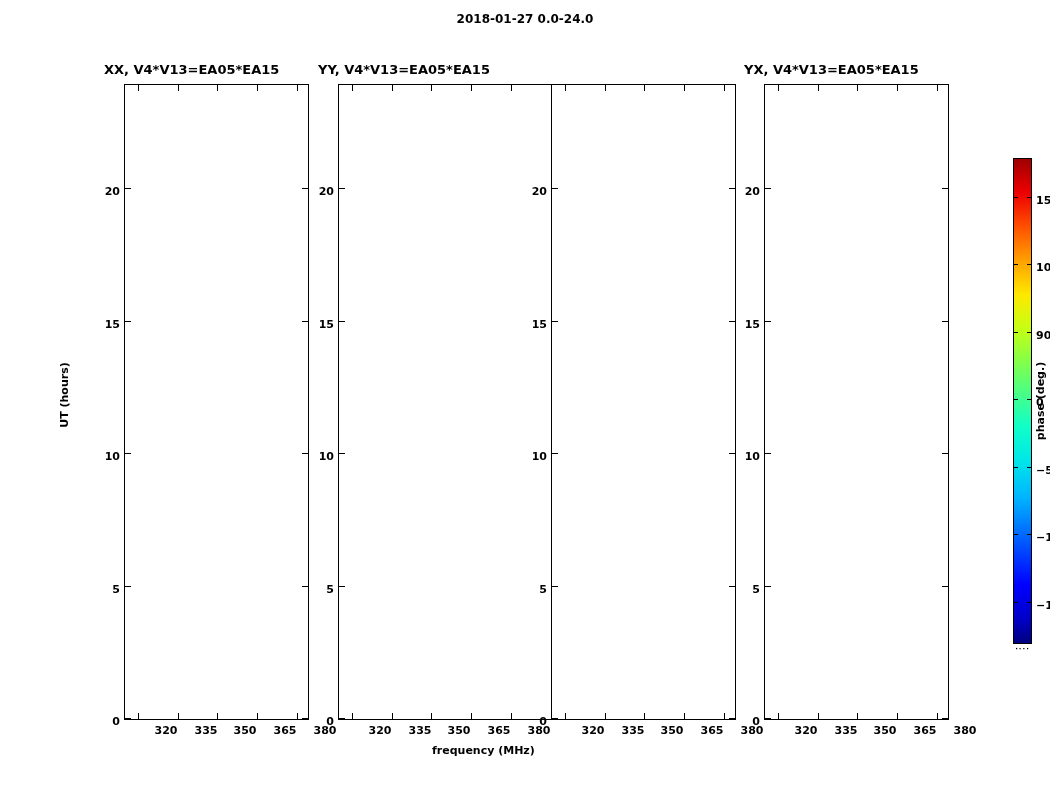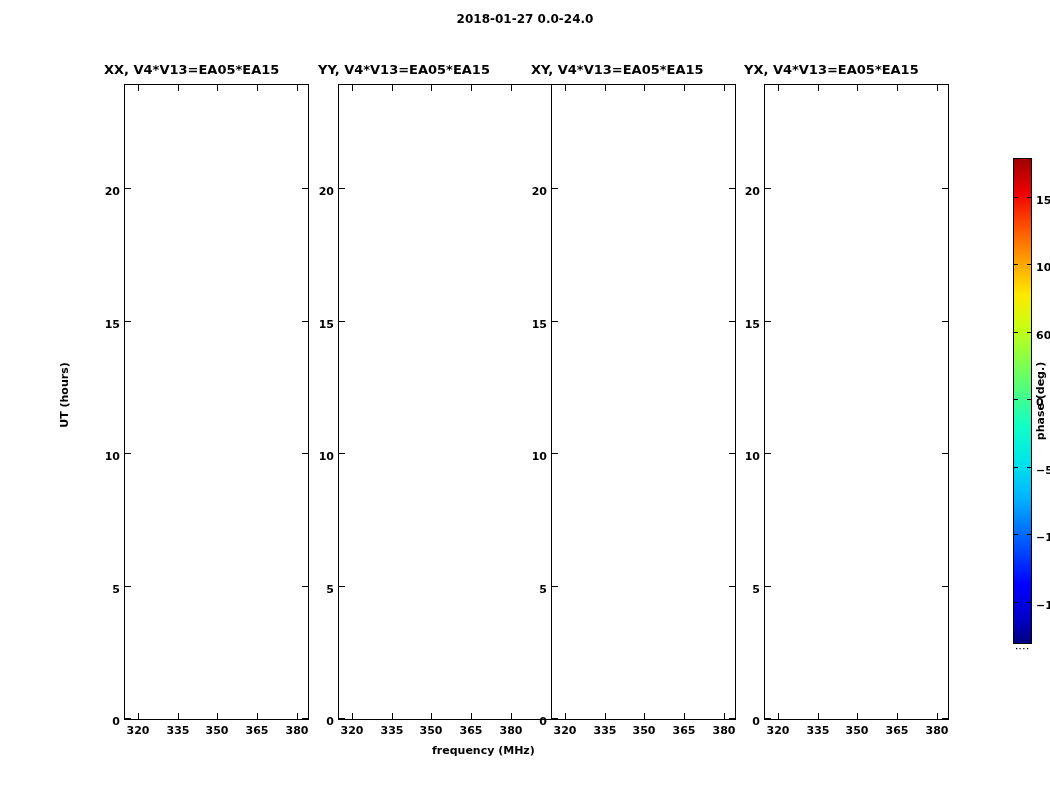--- a/index.html
+++ b/index.html
@@ -94,20 +94,21 @@
     height: 6px;
     background: #000;
   }
   .xlabel-txt {
     position: absolute;
     top: 100%;
     margin-top: 5px;
     transform: translateX(-50%);
     font-size: 11px;
     white-space: nowrap;
+    margin-left: 28px;
   }
   .axis-name-y {
     position: absolute;
     font-size: 11px;
     transform: rotate(-90deg);
     transform-origin: 50% 50%;
     white-space: nowrap;
   }
   .axis-name-x {
     position: absolute;
@@ -264,21 +265,20 @@
         <div class="xtick-t" style="left:172px;"></div>
       <div class="xlabel-txt" style="left:13px;">320</div>
       <div class="xlabel-txt" style="left:53px;">335</div>
       <div class="xlabel-txt" style="left:92px;">350</div>
       <div class="xlabel-txt" style="left:132px;">365</div>
       <div class="xlabel-txt" style="left:172px;">380</div>
     </div>
   </div>
 
   <div class="panel" style="left:551px;">
-    <div class="ptitle">XY, V4*V13=EA05*EA15</div>
     <div class="axes">
       <div class="ytick" style="bottom:0px;"></div>
         <div class="ytick-r" style="bottom:0px;"></div>
       <div class="ytick" style="bottom:132.5px;"></div>
         <div class="ytick-r" style="bottom:132.5px;"></div>
       <div class="ytick" style="bottom:265px;"></div>
         <div class="ytick-r" style="bottom:265px;"></div>
       <div class="ytick" style="bottom:397.5px;"></div>
         <div class="ytick-r" style="bottom:397.5px;"></div>
       <div class="ytick" style="bottom:530px;"></div>
@@ -361,21 +361,21 @@
         <div class="cbtick-l" style="bottom:310.5px;"></div>
       <div class="cbtick" style="bottom:378px;"></div>
         <div class="cbtick-l" style="bottom:378px;"></div>
       <div class="cbtick" style="bottom:445.5px;"></div>
         <div class="cbtick-l" style="bottom:445.5px;"></div>
 
       <div class="cblabel" style="top:445.5px;">−150</div>
       <div class="cblabel" style="top:378px;">−100</div>
       <div class="cblabel" style="top:310.5px;">−50</div>
       <div class="cblabel" style="top:243px;">0</div>
-      <div class="cblabel" style="top:175.5px;">60</div>
+      <div class="cblabel" style="top:175.5px;">90</div>
       <div class="cblabel" style="top:108px;">100</div>
       <div class="cblabel" style="top:40.5px;">150</div>
     </div>
     <div class="cb-extend-bottom">····</div>
   </div>
   <div id="cb-axis-name">phase (deg.)</div>
 
 </div>
 
 </body></html>

